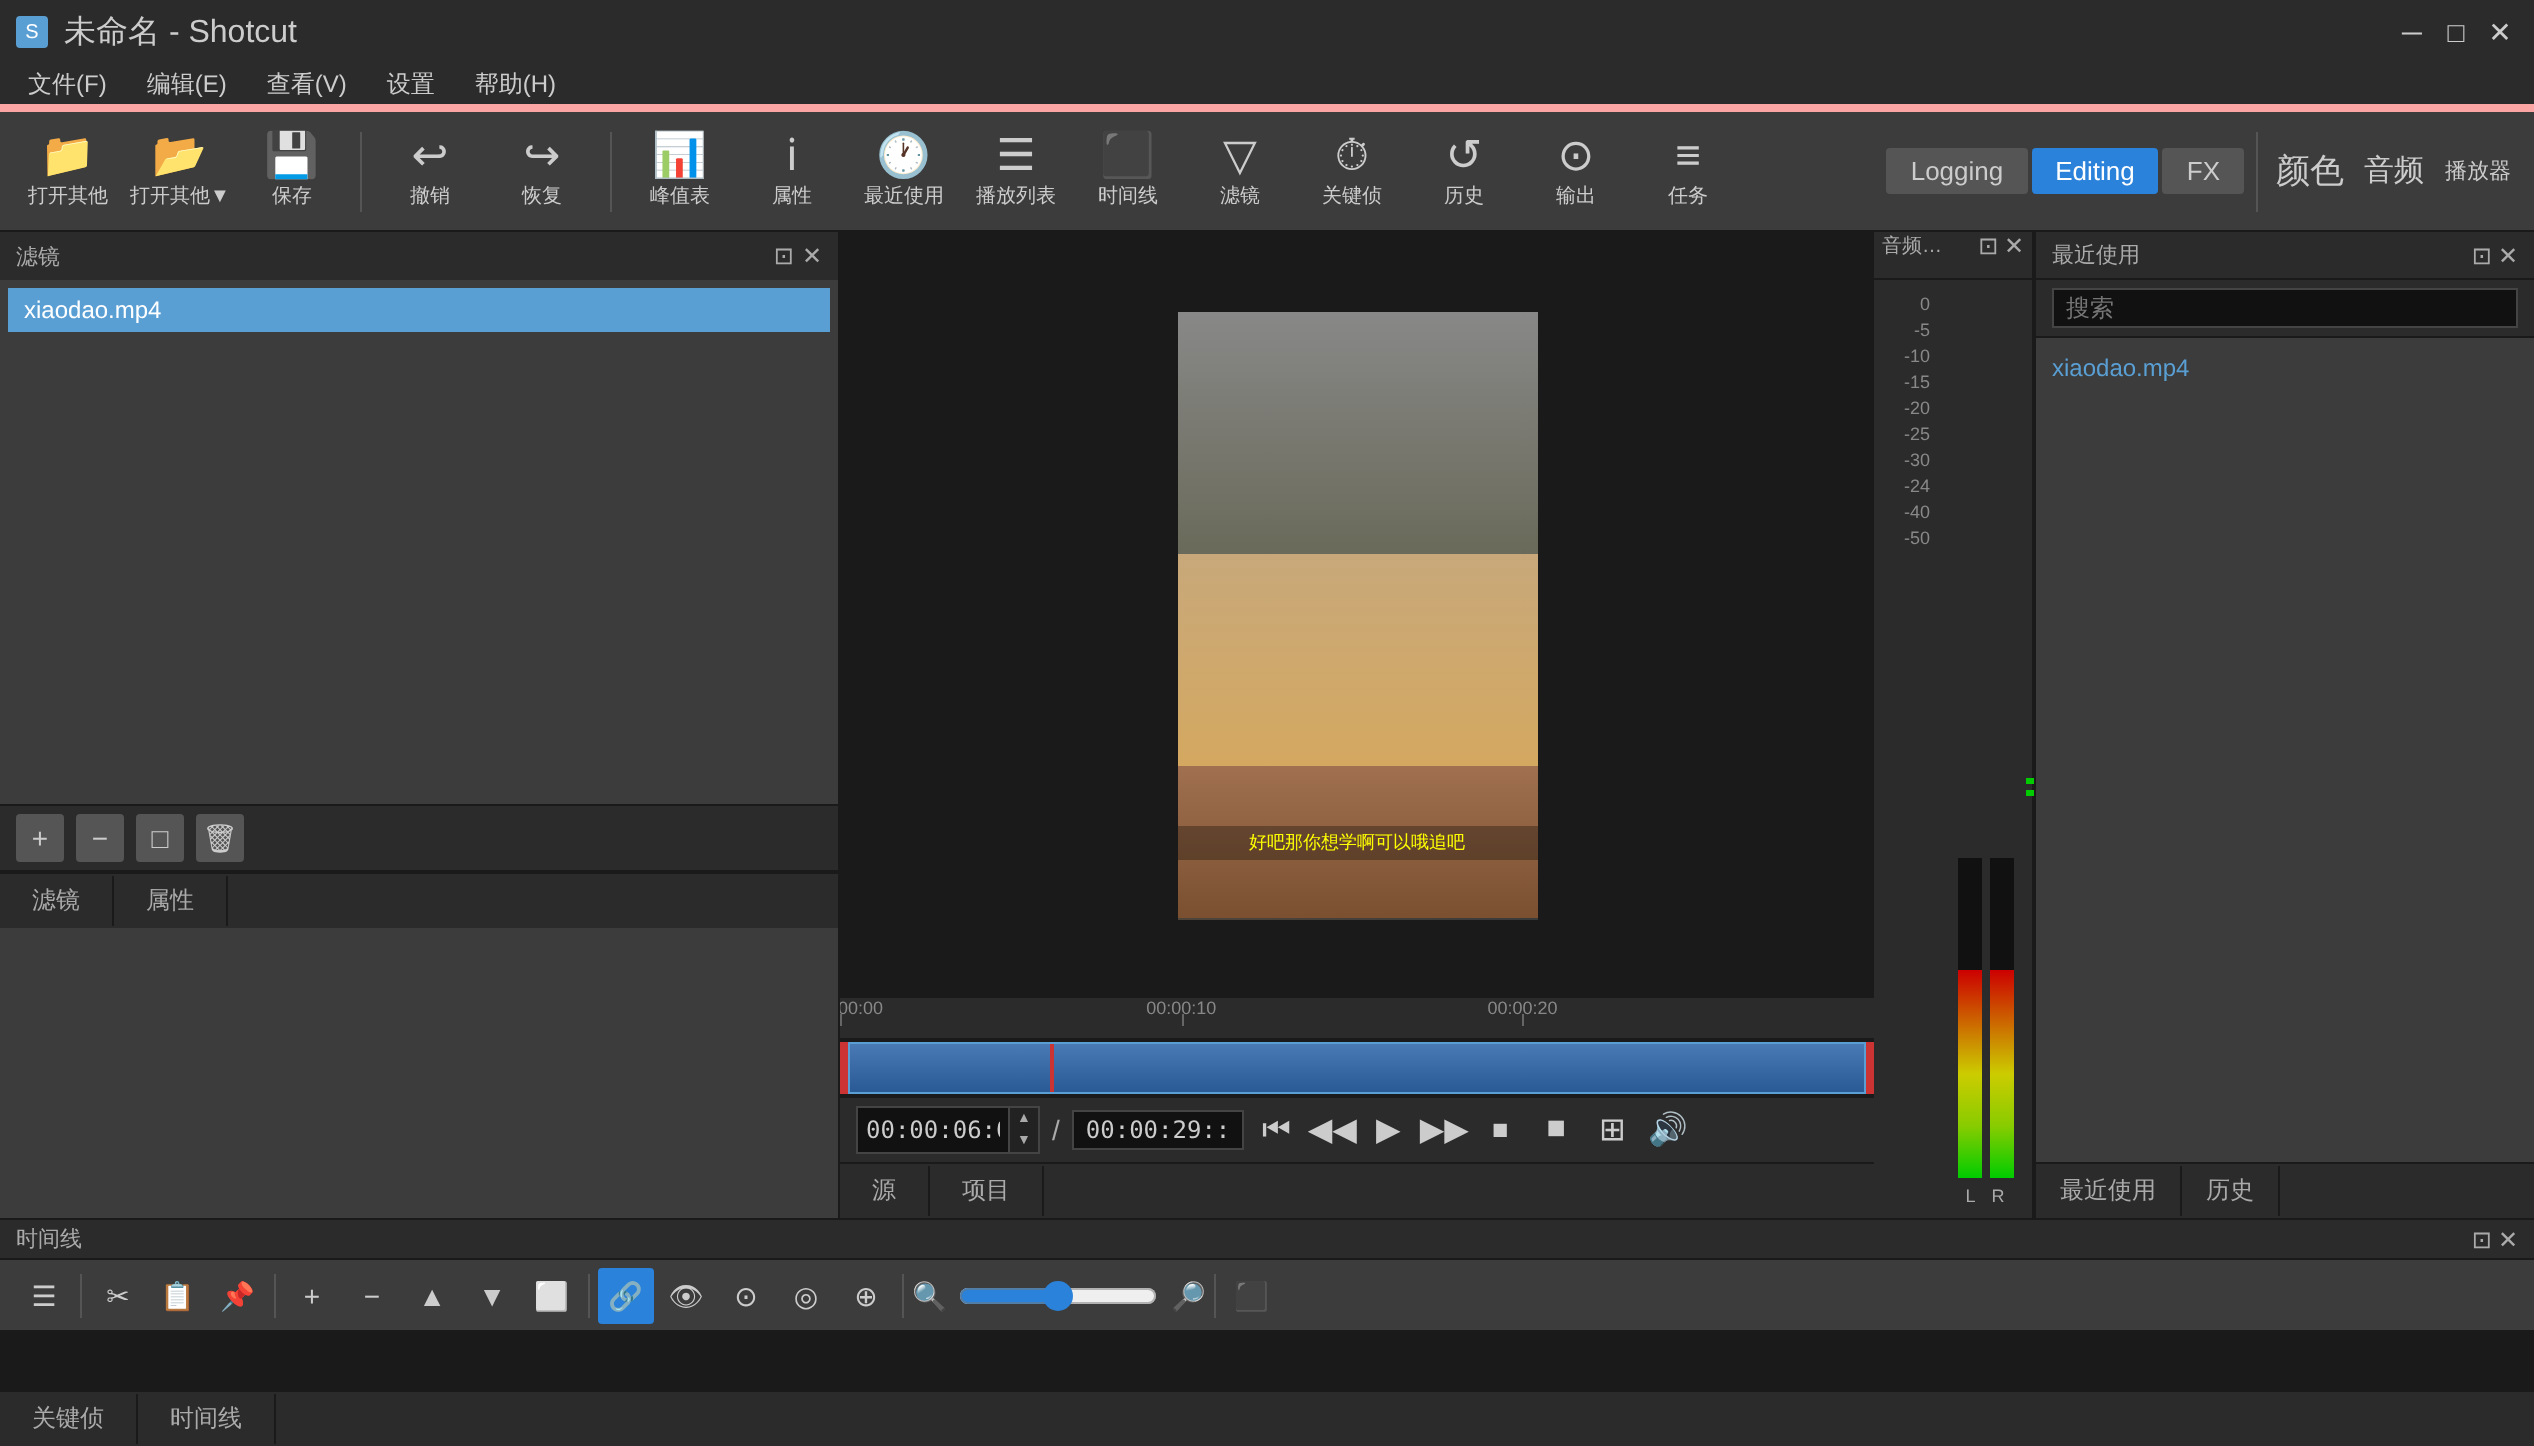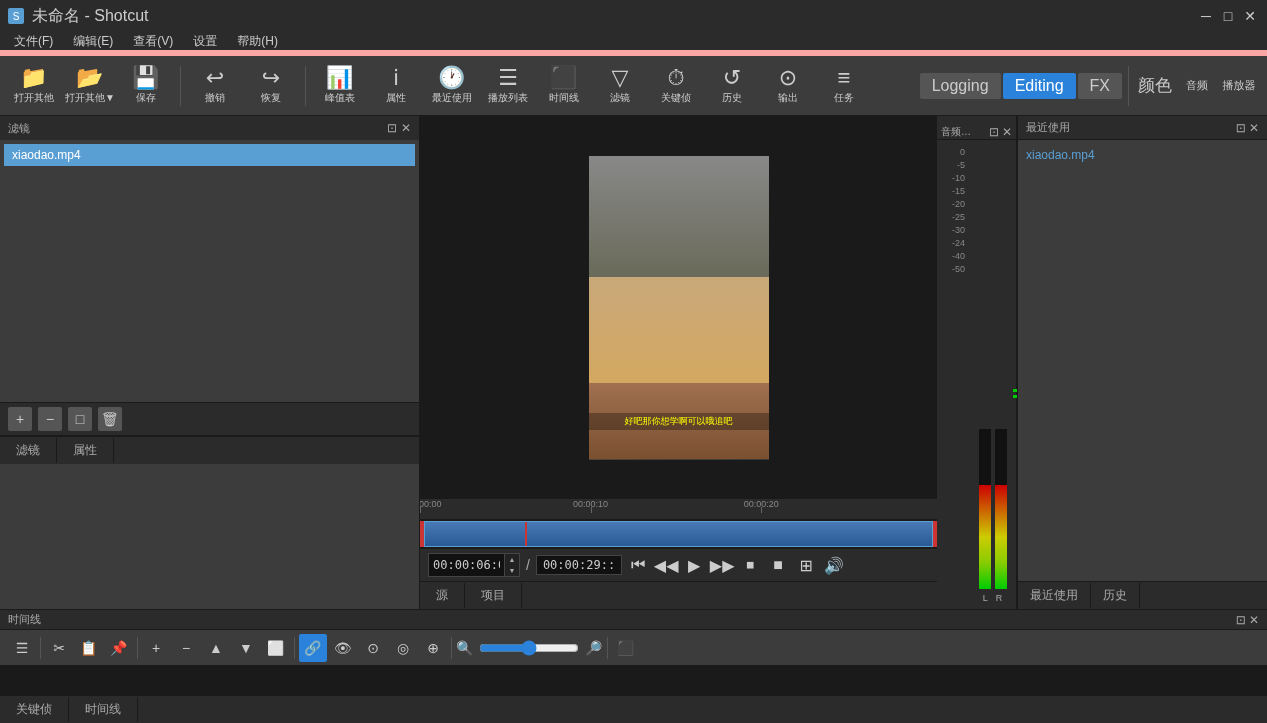--- a/index.html
+++ b/index.html
@@ -63,21 +63,21 @@
     }
 
     
     .menubar {
       background: #2b2b2b;
       height: 24px;
       display: flex;
       align-items: center;
       padding: 0 4px;
       flex-shrink: 0;
-      border-bottom: 6px solid #fca5a5;
+      border-bottom: 4px solid #fca5a5;
     }
     .menu-item {
       padding: 2px 10px;
       cursor: pointer;
       color: #ccc;
       font-size: 12px;
     }
 
     
     .toolbar {
@@ -120,21 +120,21 @@
       display: flex;
       align-items: center;
       gap: 2px;
     }
     .layout-btn {
       padding: 4px 12px;
       background: #555;
       border: none;
       color: #ccc;
       cursor: pointer;
-      font-size: 16px;
+      font-size: 13px;
       border-radius: 2px;
     }
     .layout-btn.active {
       background: #2a82da;
       color: white;
     }
 
     
     .main-area {
       display: flex;
@@ -348,21 +348,21 @@
       background: #2b2b2b;
       display: flex;
       flex-direction: column;
       border-right: 1px solid #1a1a1a;
       flex-shrink: 0;
     }
     .audio-meter-header {
       background: #2b2b2b;
       height: 24px;
       display: flex;
-      align-items: flex-end;
+      align-items: flex-start;
       justify-content: space-between;
       padding: 0 4px;
       font-size: 10px;
       color: #aaa;
       border-bottom: 1px solid #1a1a1a;
       flex-shrink: 0;
     }
     .audio-meter-body {
       flex: 1;
       padding: 4px;
@@ -695,21 +695,21 @@
   </button>
 
   <div class="toolbar-right">
     <button class="layout-btn">Logging</button>
     <button class="layout-btn active">Editing</button>
     <button class="layout-btn">FX</button>
     <div class="toolbar-sep"></div>
     <button class="toolbar-btn" style="width:40px;height:40px;font-size:17px;">
       <span>颜色</span>
     </button>
-    <button class="toolbar-btn" style="width:40px;height:40px;font-size:11px;">
+    <button class="toolbar-btn" style="width:40px;height:40px;font-size:15px;">
       <span>音频</span>
     </button>
     <button class="toolbar-btn" style="width:40px;height:40px;font-size:11px;">
       <span>播放器</span>
     </button>
   </div>
 </div>
 
 <div class="main-area">
 
@@ -849,20 +849,23 @@
 
   </div>
 
   <div class="right-panel">
     <div class="recent-header">
       <span>最近使用</span>
       <div>
         <span class="panel-ctrl-btn">⊡</span>
         <span class="panel-ctrl-btn">✕</span>
       </div>
+    </div>
+    <div class="search-bar">
+      <input class="search-input" type="text" placeholder="搜索" style="">
     </div>
     <div class="recent-items">
       <div class="recent-item">xiaodao.mp4</div>
     </div>
     <div class="right-panel-tabs">
       <div class="right-tab">最近使用</div>
       <div class="right-tab">历史</div>
     </div>
   </div>
 

